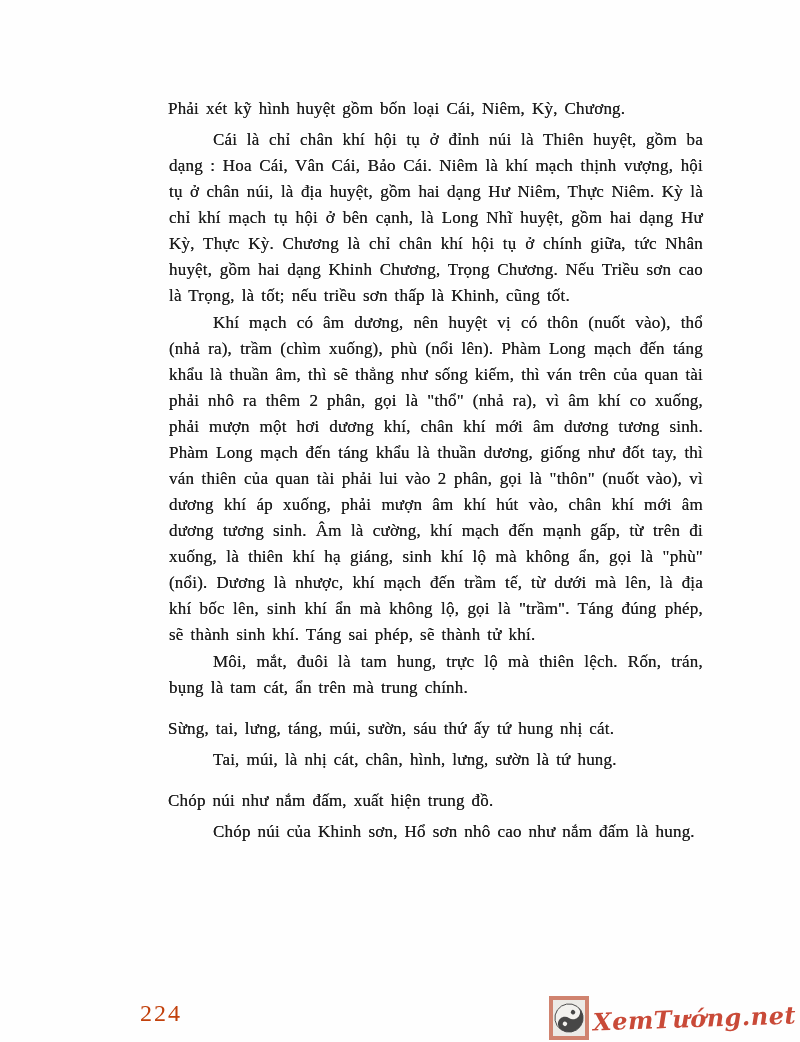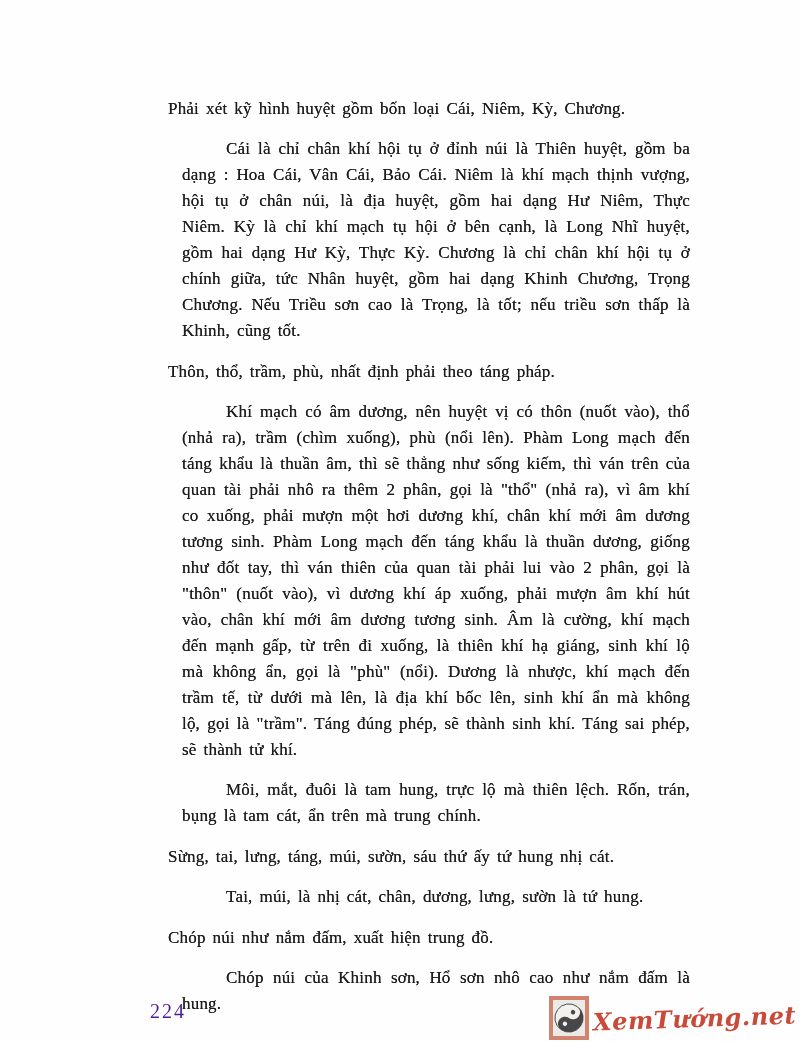--- a/index.html
+++ b/index.html
@@ -28,29 +28,29 @@
     word-spacing: 2.5px;
     letter-spacing: 0.2px;
     color: #1c1c1c;
     text-shadow: 0 0 0.4px #3a3a3a;
   }
   .maxim {
     margin: 15px 0 5px 0;
   }
   .maxim.first { margin-top: 0; }
   .body-para {
-    margin: 14px;
+    margin: 1px;
     text-indent: 44px;
   }
   .page-number {
     position: absolute;
-    left: 150px; top: 1000px;
-    font-size: 20px;
+    left: 140px; top: 1000px;
+    font-size: 24px;
     letter-spacing: 2px;
-    color: #4c1d95;
+    color: #c2410c;
   }
   .watermark {
     position: absolute;
     right: 4px; bottom: 2px;
     display: flex;
     align-items: center;
     gap: 4px;
   }
   .wm-icon {
     display: inline-flex;
@@ -74,27 +74,26 @@
 </head>
 <body>
 
 <div class="page">
 
   <div class="text-block">
 
     <p class="maxim first">Phải xét kỹ hình huyệt gồm bốn loại Cái, Niêm, Kỳ, Chương.</p>
     <p class="body-para">Cái là chỉ chân khí hội tụ ở đỉnh núi là Thiên huyệt, gồm ba dạng : Hoa Cái, Vân Cái, Bảo Cái. Niêm là khí mạch thịnh vượng, hội tụ ở chân núi, là địa huyệt, gồm hai dạng Hư Niêm, Thực Niêm. Kỳ là chỉ khí mạch tụ hội ở bên cạnh, là Long Nhĩ huyệt, gồm hai dạng Hư Kỳ, Thực Kỳ. Chương là chỉ chân khí hội tụ ở chính giữa, tức Nhân huyệt, gồm hai dạng Khinh Chương, Trọng Chương. Nếu Triều sơn cao là Trọng, là tốt; nếu triều sơn thấp là Khinh, cũng tốt.</p>
 
-    <p class="maxim">Thôn, thổ, trầm, phù, nhất định phải theo táng pháp.</p>
     <p class="body-para">Khí mạch có âm dương, nên huyệt vị có thôn (nuốt vào), thổ (nhả ra), trầm (chìm xuống), phù (nổi lên). Phàm Long mạch đến táng khẩu là thuần âm, thì sẽ thẳng như sống kiếm, thì ván trên của quan tài phải nhô ra thêm 2 phân, gọi là "thổ" (nhả ra), vì âm khí co xuống, phải mượn một hơi dương khí, chân khí mới âm dương tương sinh. Phàm Long mạch đến táng khẩu là thuần dương, giống như đốt tay, thì ván thiên của quan tài phải lui vào 2 phân, gọi là "thôn" (nuốt vào), vì dương khí áp xuống, phải mượn âm khí hút vào, chân khí mới âm dương tương sinh. Âm là cường, khí mạch đến mạnh gấp, từ trên đi xuống, là thiên khí hạ giáng, sinh khí lộ mà không ẩn, gọi là "phù" (nổi). Dương là nhược, khí mạch đến trầm tế, từ dưới mà lên, là địa khí bốc lên, sinh khí ẩn mà không lộ, gọi là "trầm". Táng đúng phép, sẽ thành sinh khí. Táng sai phép, sẽ thành tử khí.</p>
 
     <p class="body-para">Môi, mắt, đuôi là tam hung, trực lộ mà thiên lệch. Rốn, trán, bụng là tam cát, ẩn trên mà trung chính.</p>
 
     <p class="maxim">Sừng, tai, lưng, táng, múi, sườn, sáu thứ ấy tứ hung nhị cát.</p>
-    <p class="body-para">Tai, múi, là nhị cát, chân, dương, lưng, sườn là tứ hung.</p>
+    <p class="body-para">Tai, múi, là nhị cát, chân, hình, lưng, sườn là tứ hung.</p>
 
     <p class="maxim">Chóp núi như nắm đấm, xuất hiện trung đồ.</p>
     <p class="body-para">Chóp núi của Khinh sơn, Hổ sơn nhô cao như nắm đấm là hung.</p>
 
   </div>
 
   <div class="page-number">224</div>
 
   <div class="watermark">
     <span class="wm-icon">

